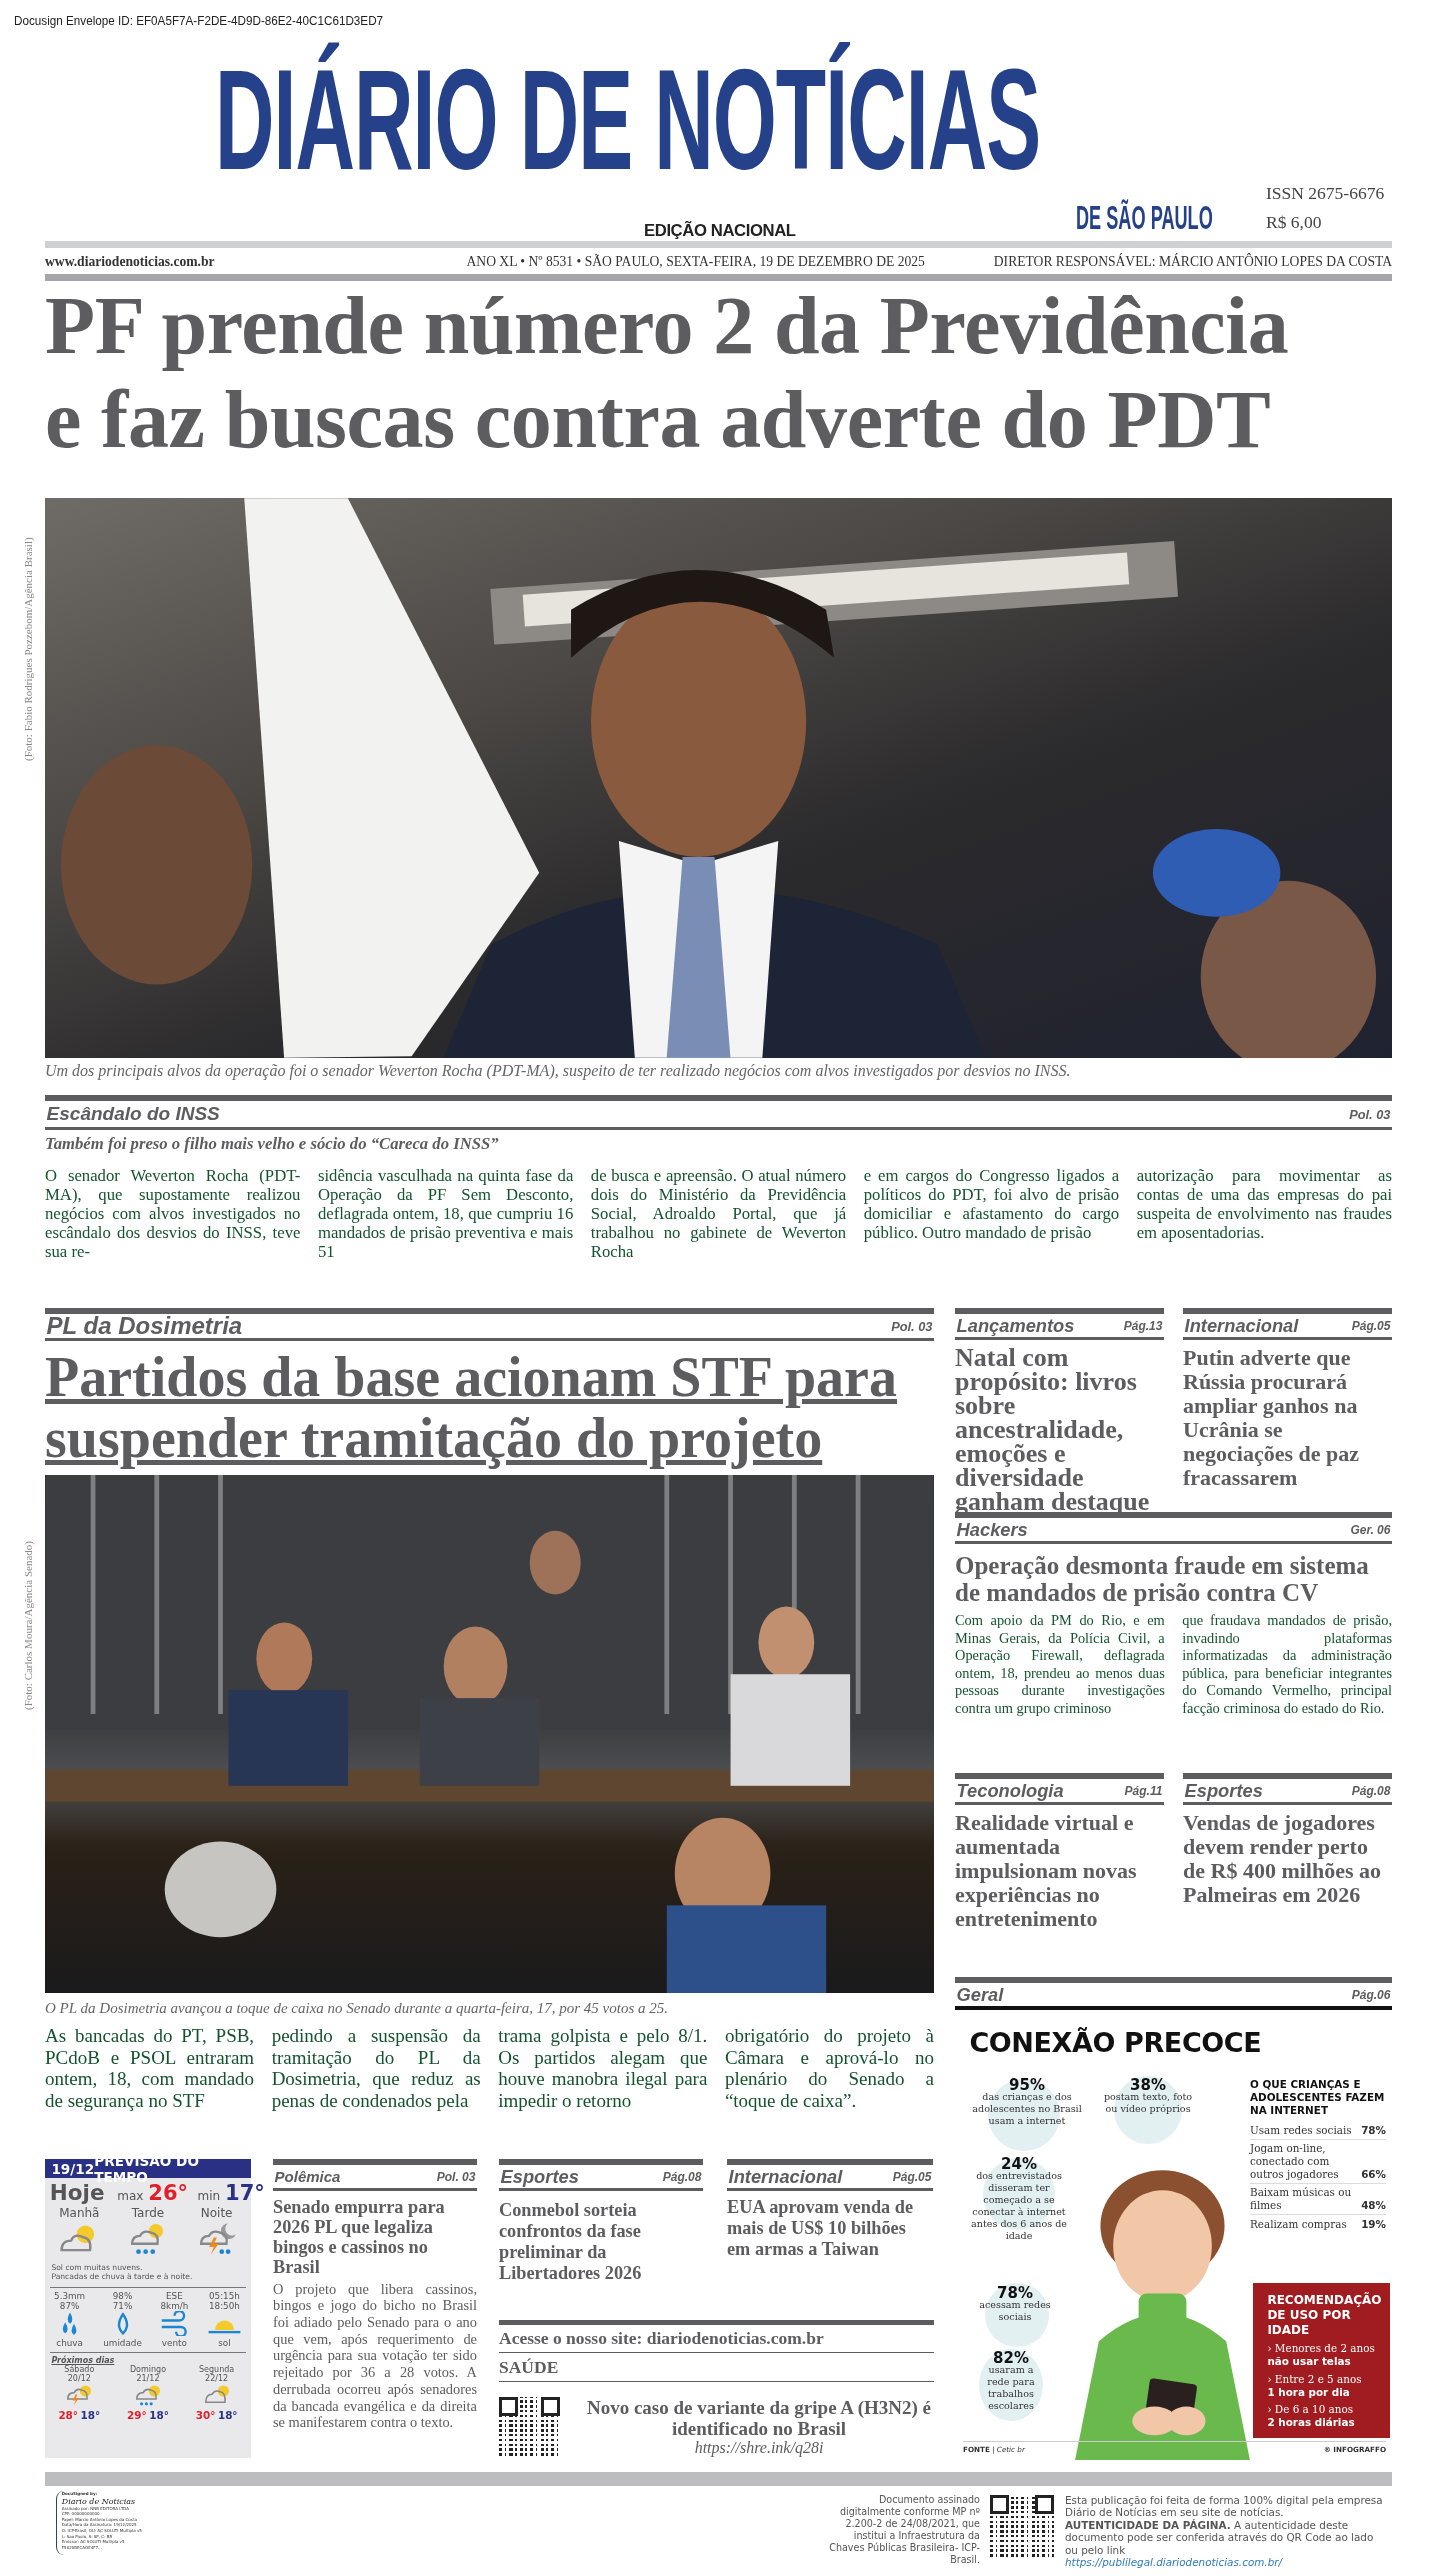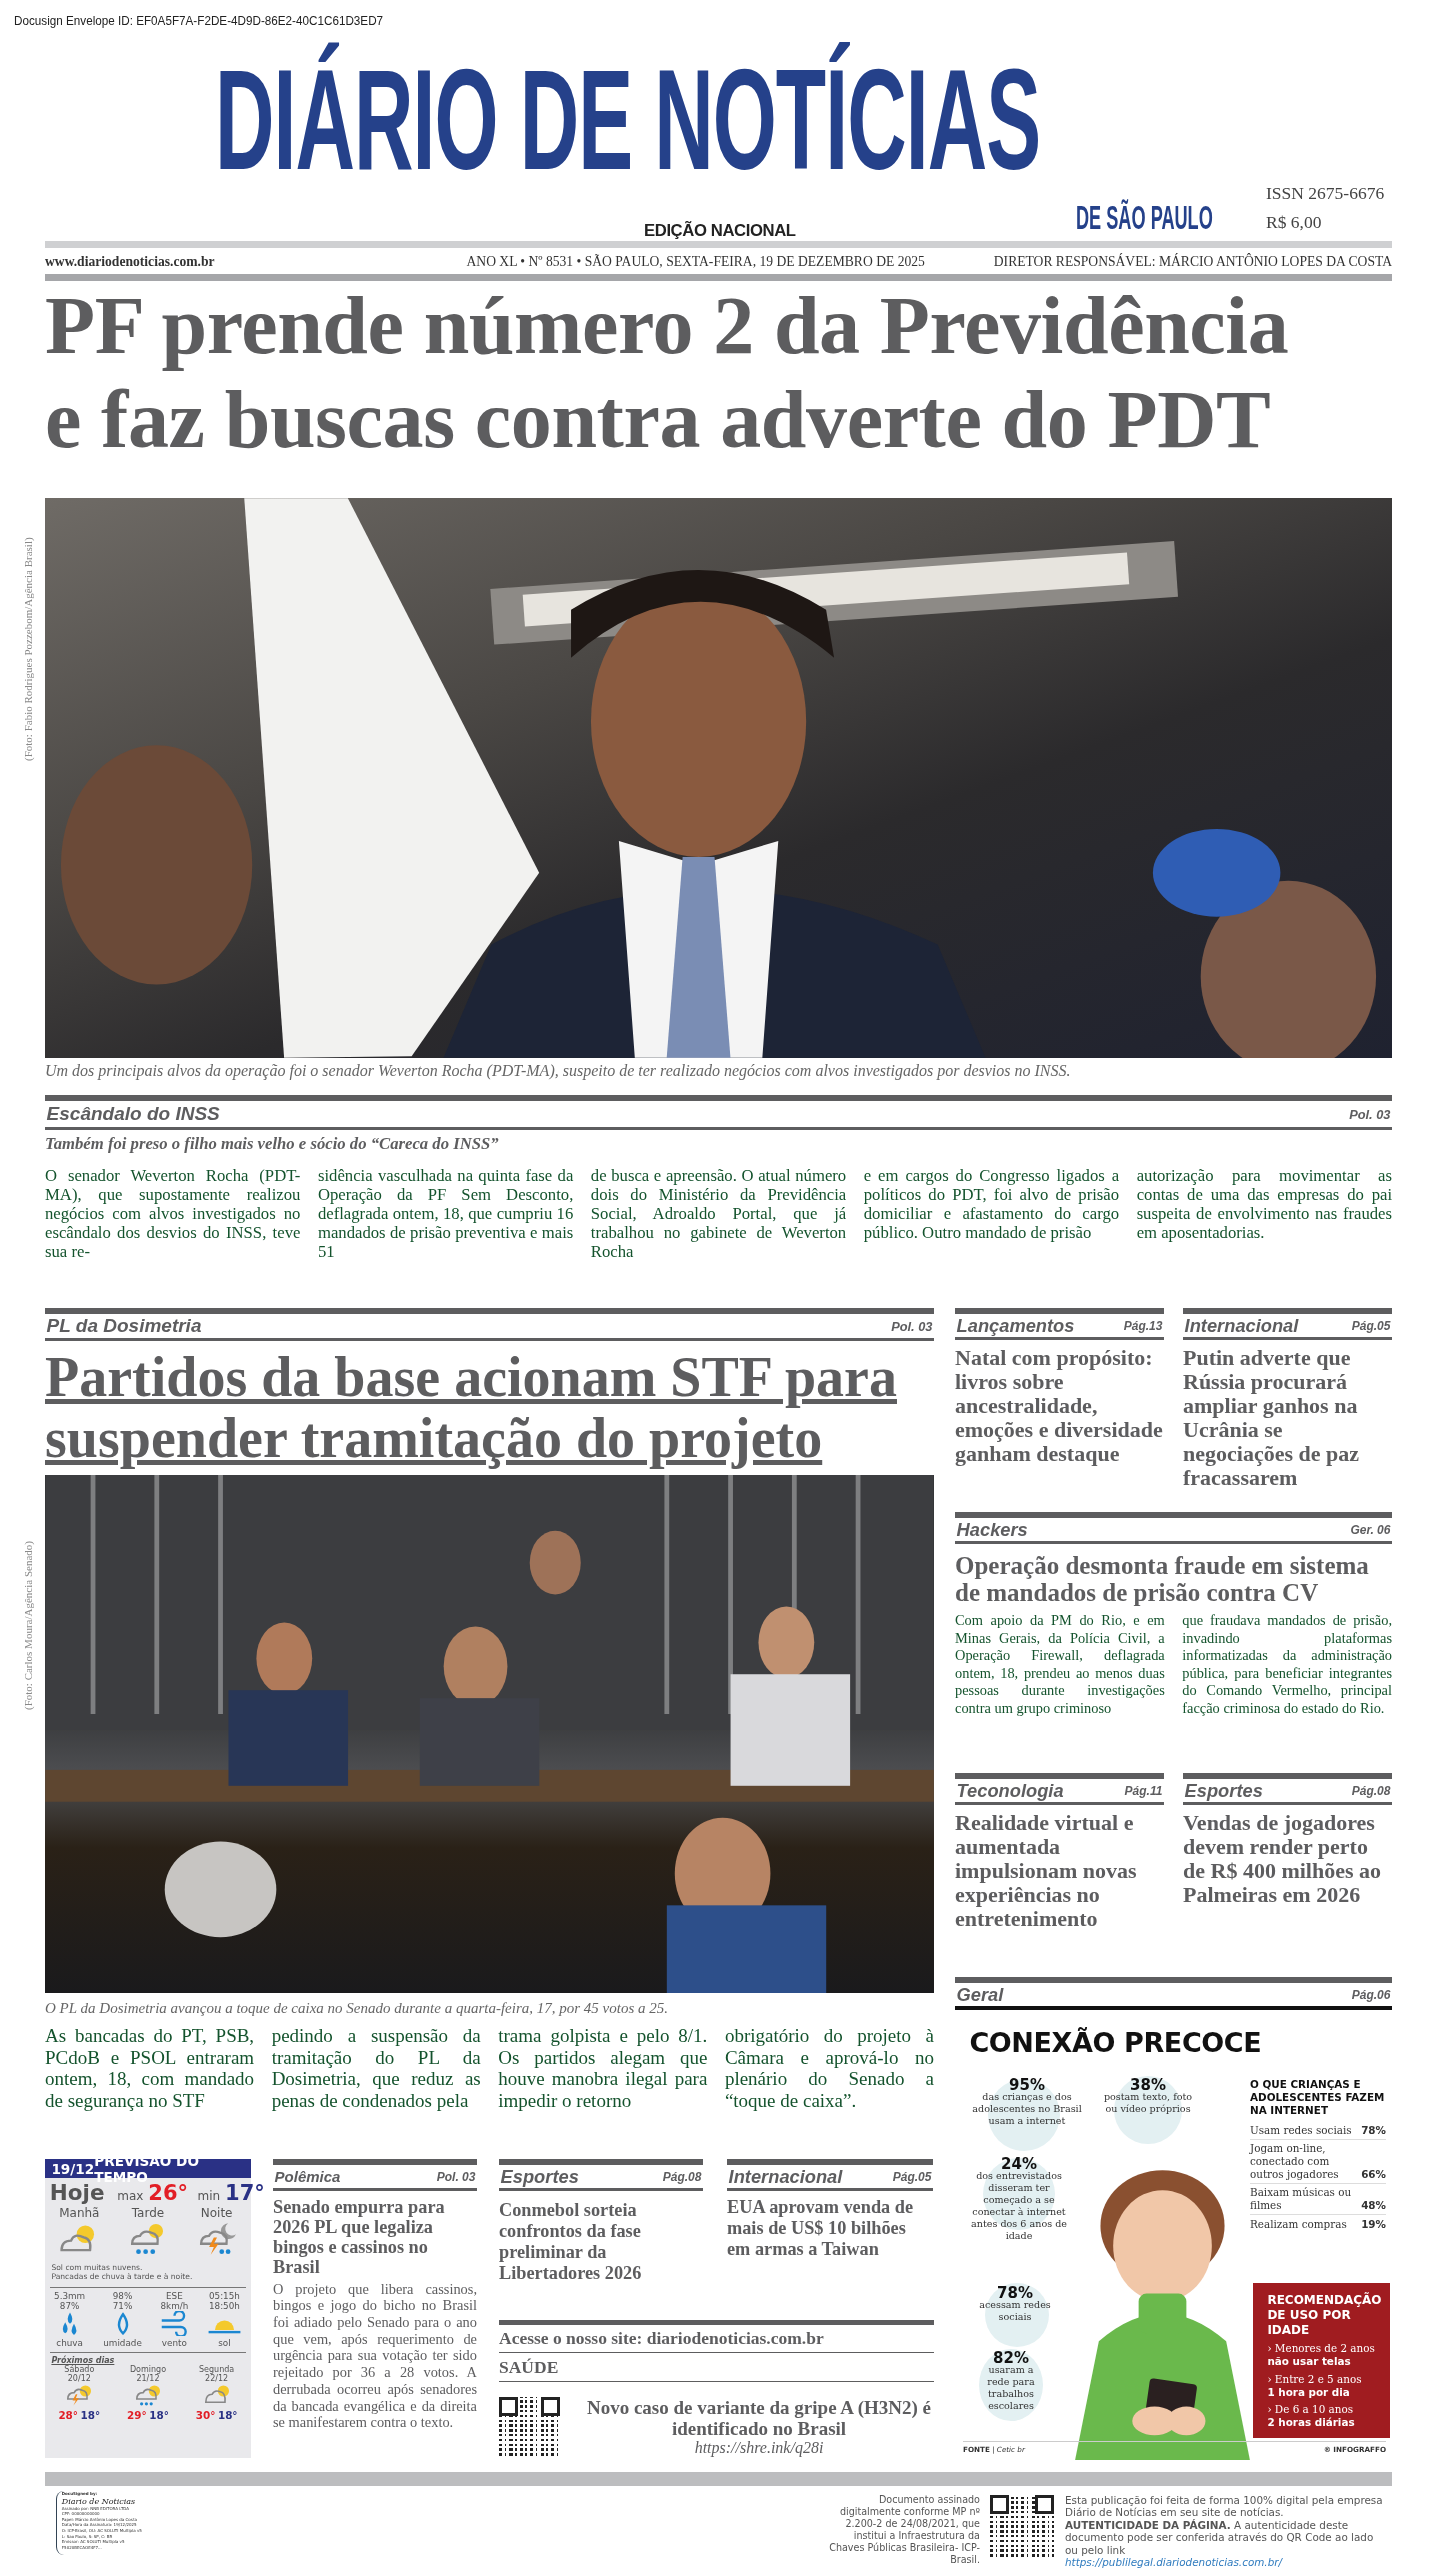--- a/index.html
+++ b/index.html
@@ -124,21 +124,21 @@
 <div class="abs subhead" style="left:45px; top:1134px;">Também foi preso o filho mais velho e sócio do “Careca do INSS”</div>
 <div class="abs body-cols" style="left:45px; top:1166px; width:1347px;">
   <p>O senador Weverton Rocha (PDT-MA), que supostamente realizou negócios com alvos investigados no escândalo dos desvios do INSS, teve sua re-</p>
   <p>sidência vasculhada na quinta fase da Operação da PF Sem Desconto, deflagrada ontem, 18, que cumpriu 16 mandados de prisão preventiva e mais 51</p>
   <p>de busca e apreensão. O atual número dois do Ministério da Previdência Social, Adroaldo Portal, que já trabalhou no gabinete de Weverton Rocha</p>
   <p>e em cargos do Congresso ligados a políticos do PDT, foi alvo de prisão domiciliar e afastamento do cargo público. Outro mandado de prisão</p>
   <p>autorização para movimentar as contas de uma das empresas do pai suspeita de envolvimento nas fraudes em aposentadorias.</p>
 </div>
 
 <div class="abs section-bar" style="left:45px; top:1308px; width:889px; height:33px;">
-  <span class="section-label" style="font-size:19px;">PL da Dosimetria</span>
+  <span class="section-label" style="font-size:24px;">PL da Dosimetria</span>
   <span class="section-page" style="font-size:12.8px;">Pol. 03</span>
 </div>
 <div class="abs" style="left:45px; top:1347px; width:893px; font-weight:700; font-size:56px; line-height:61px; color:#5d5d5f;text-decoration:underline;">
   <div>Partidos da base acionam STF para</div>
   <div>suspender tramitação do projeto</div>
 </div>
 <div class="abs credit-vert" style="left:22px; top:1479px; height:231px;">(Foto: Carlos Moura/Agência Senado)</div>
 <div class="abs photo" style="left:45px; top:1475px; width:889px; height:518px; background: linear-gradient(180deg, #1c1e20 0%, #2d2e30 40%, #4e4f52 58%, #2a2117 72%, #1a1a1c 100%);">
   <svg width="889" height="518" viewBox="0 0 1115 650">
     <g fill="#3c3d40">
@@ -172,21 +172,21 @@
   <p style="font-size:19px; line-height:21.5px;">pedindo a suspensão da tramitação do PL da Dosimetria, que reduz as penas de condenados pela</p>
   <p style="font-size:19px; line-height:21.5px;">trama golpista e pelo 8/1. Os partidos alegam que houve manobra ilegal para impedir o retorno</p>
   <p style="font-size:19px; line-height:21.5px;">obrigatório do projeto à Câmara e aprová-lo no plenário do Senado a “toque de caixa”.</p>
 </div>
 
 <div class="abs" style="left:955px; top:1308px; width:209px;">
   <div class="section-bar" style="height:32px;">
     <span class="section-label" style="font-size:18.3px;">Lançamentos</span>
     <span class="section-page" style="font-size:12px;">Pág.13</span>
   </div>
-  <div class="h-side" style="font-size:22px; line-height:24px; margin-top:6.4px;">Natal com propósito: livros sobre ancestralidade, emoções e diversidade ganham destaque</div>
+  <div class="h-side" style="font-size:26px; line-height:24px; margin-top:6.4px;">Natal com propósito: livros sobre ancestralidade, emoções e diversidade ganham destaque</div>
 </div>
 <div class="abs" style="left:1183px; top:1308px; width:209px;">
   <div class="section-bar" style="height:32px;">
     <span class="section-label" style="font-size:18.3px;">Internacional</span>
     <span class="section-page" style="font-size:12px;">Pág.05</span>
   </div>
   <div class="h-side" style="font-size:22px; line-height:24px; margin-top:6.4px;">Putin adverte que Rússia procurará ampliar ganhos na Ucrânia se negociações de paz fracassarem</div>
 </div>
 
 <div class="abs" style="left:955px; top:1512px; width:437px;">

